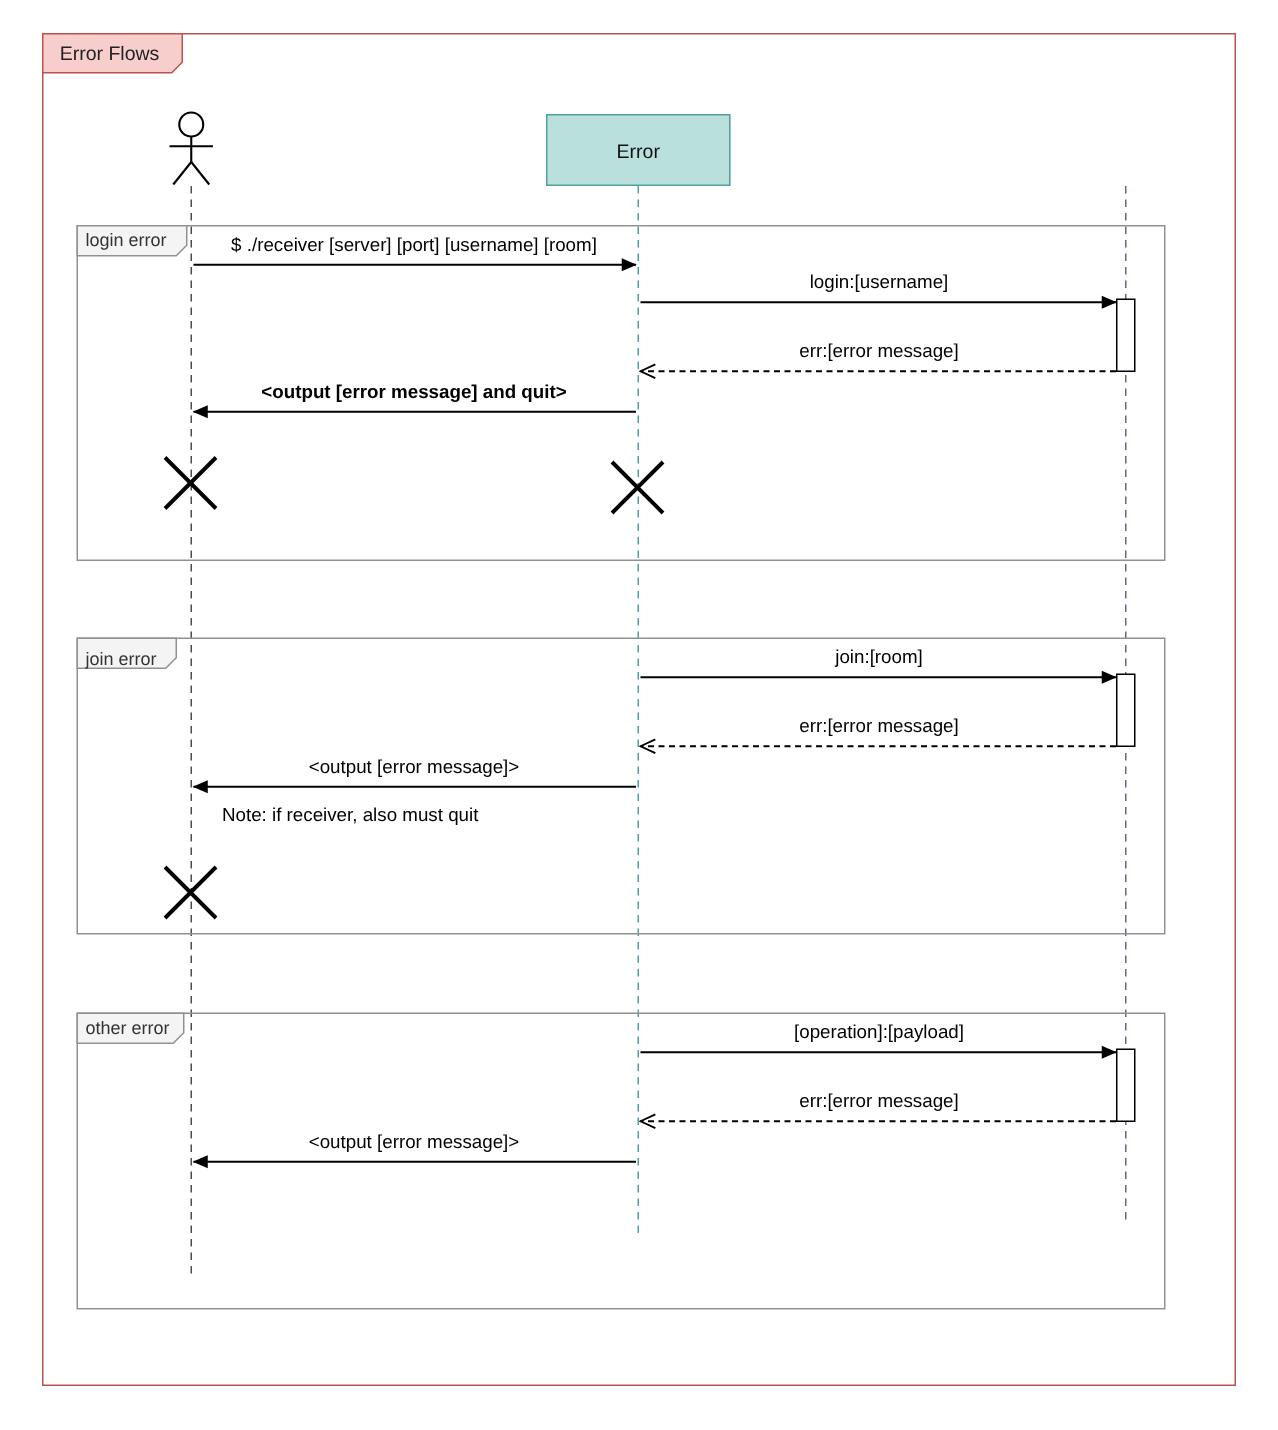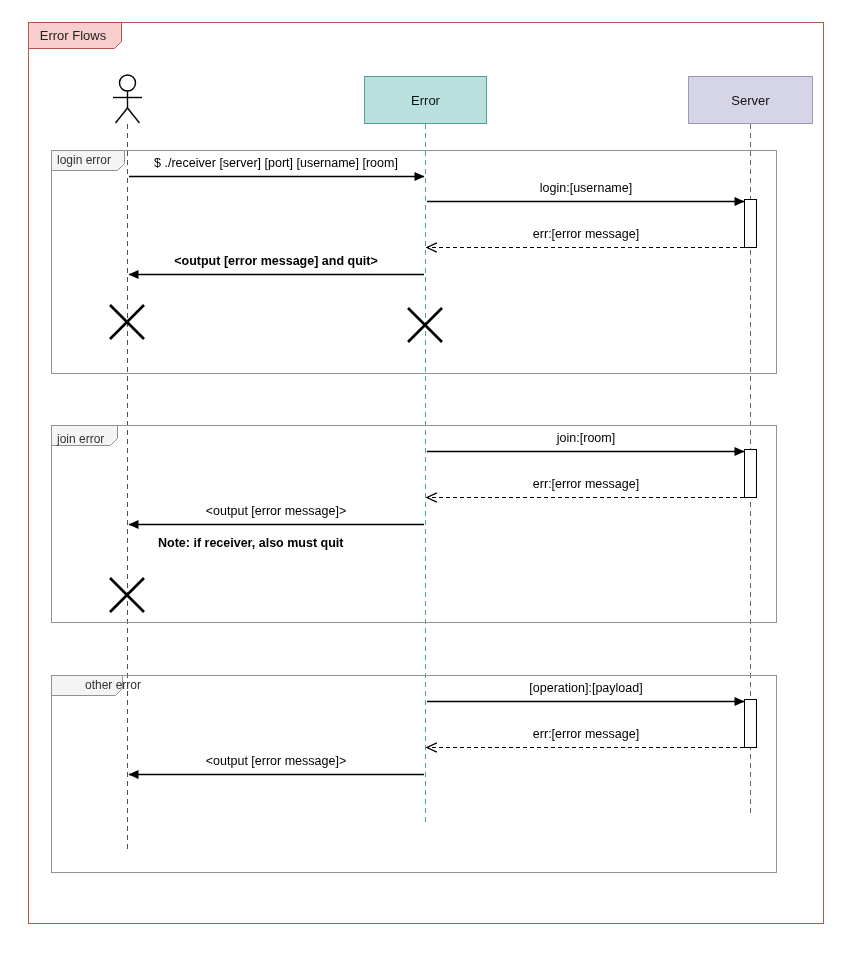--- a/index.html
+++ b/index.html
@@ -95,35 +95,32 @@
     <line x1="427" y1="701.5" x2="744" y2="701.5" stroke="#000" stroke-width="1.3" marker-end="url(#mFilled)"></line>
     <line x1="744" y1="747.5" x2="427" y2="747.5" stroke="#000" stroke-width="1.2" stroke-dasharray="4,3" marker-end="url(#mOpen)"></line>
     <line x1="424" y1="774.5" x2="129" y2="774.5" stroke="#000" stroke-width="1.3" marker-end="url(#mFilled)"></line>
   </svg>
 
   <div class="title-lbl">Error Flows</div>
 
   <div class="participant p-client">
     <span>Error</span>
   </div>
-  <div class="participant p-server">
-    <span>Server</span>
-  </div>
 
   <div class="frame-lbl" style="left:57px; top:153px;">login error</div>
   <div class="frame-lbl" style="left:57px; top:432px;">join error</div>
-  <div class="frame-lbl" style="left:57px; top:678px;margin-left:28px;">other error</div>
+  <div class="frame-lbl" style="left:57px; top:678px;">other error</div>
 
   <div class="lbl center" style="left:276px; top:156px;">$ ./receiver [server] [port] [username] [room]</div>
   <div class="lbl center" style="left:586px; top:181px;">login:[username]</div>
   <div class="lbl center" style="left:586px; top:227px;">err:[error message]</div>
   <div class="lbl center" style="left:276px; top:254px;font-weight:bold;">&lt;output [error message] and quit&gt;</div>
 
   <div class="lbl center" style="left:586px; top:431px;">join:[room]</div>
   <div class="lbl center" style="left:586px; top:477px;">err:[error message]</div>
   <div class="lbl center" style="left:276px; top:504px;">&lt;output [error message]&gt;</div>
-  <div class="lbl" style="left:158px; top:536px;font-weight:bold;">Note: if receiver, also must quit</div>
+  <div class="lbl" style="left:148px; top:536px;">Note: if receiver, also must quit</div>
 
   <div class="lbl center" style="left:586px; top:681px;">[operation]:[payload]</div>
   <div class="lbl center" style="left:586px; top:727px;">err:[error message]</div>
   <div class="lbl center" style="left:276px; top:754px;">&lt;output [error message]&gt;</div>
 
 </div>
 
 </body></html>

